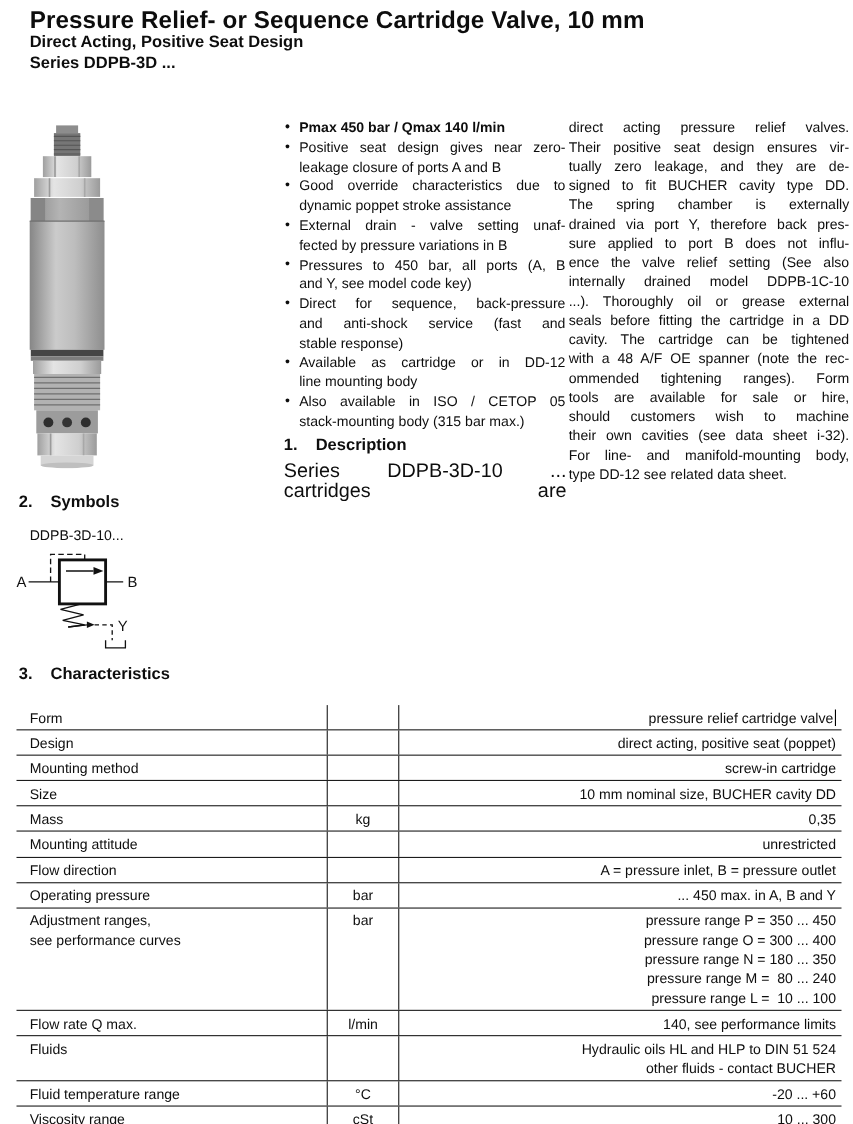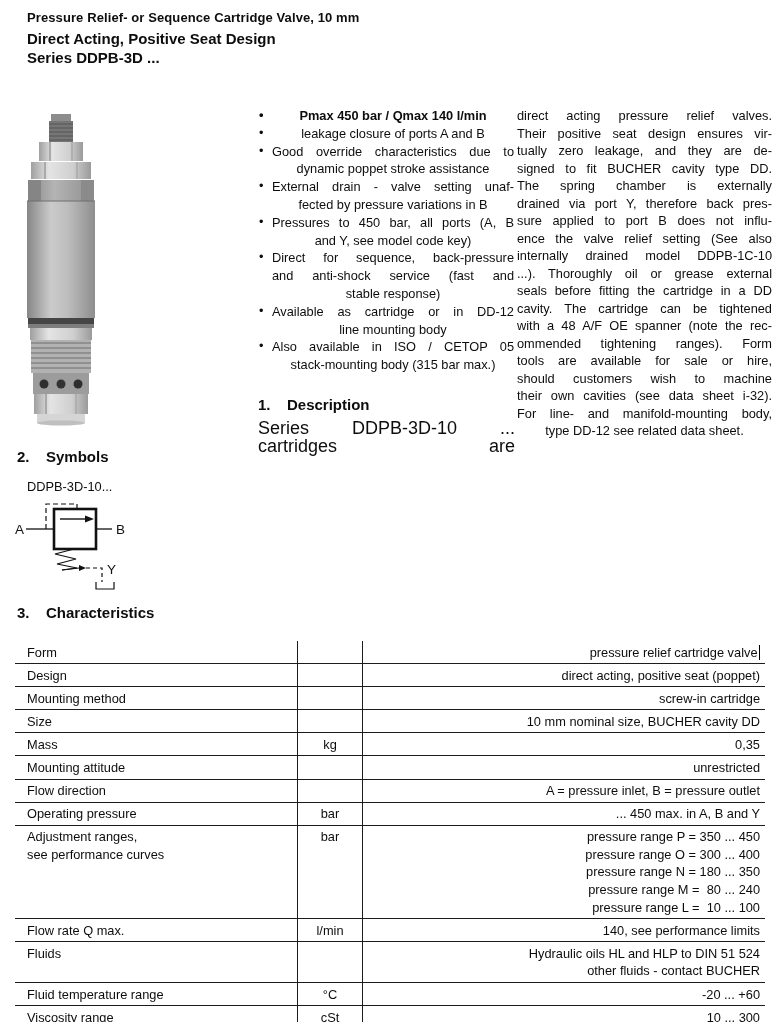--- a/index.html
+++ b/index.html
@@ -3,32 +3,32 @@
 <meta charset="utf-8">
 <style>
   html,body{margin:0;padding:0;}
   body{
     width:775px;height:1022px;position:relative;background:#ffffff;
     font-family:"Liberation Sans", sans-serif;color:#0d0d0d;
     -webkit-font-smoothing:antialiased;overflow:hidden;
   }
   
   .hdr{position:absolute;left:27px;top:6px;}
-  .hdr h1{margin:0;font-size:13px;line-height:24px;font-weight:bold;letter-spacing:.1px;}
+  .hdr h1{margin:0;font-size:22px;line-height:24px;font-weight:bold;letter-spacing:.1px;}
   .hdr .sub{font-size:15px;line-height:18.5px;font-weight:bold;}
   
   .photo{position:absolute;left:26px;top:112px;width:72px;height:314px;}
   
   .bullets{position:absolute;left:258px;top:107px;width:256px;margin:0;padding:0;
     list-style:none;font-size:12.8px;line-height:17.8px;}
   .bullets li{position:relative;padding-left:14px;}
   .bullets li::before{content:"\2022";position:absolute;left:1px;top:-1px;}
   .bullets li.b{font-weight:bold;}
   .jl{text-align:justify;text-align-last:justify;}
-  .ll{text-align:center;}
+  .ll{text-align:left;}
   
   .sec-head{position:absolute;font-size:15px;font-weight:bold;line-height:17px;}
   .hnum{display:inline-block;width:29px;}
   .descr-head{left:258px;top:396px;}
   .symbols-head{left:17px;top:448px;}
   .char-head{left:17px;top:604px;}
   
   .col1p{position:absolute;left:258px;top:420px;width:257px;font-size:18px;line-height:17.5px;}
   .col2p{position:absolute;left:517px;top:107px;width:255px;font-size:12.8px;line-height:17.5px;}
   
@@ -126,20 +126,21 @@
     <rect x="11" y="302" width="48" height="9" fill="#d5d5d5"></rect>
     <ellipse cx="35" cy="311" rx="24" ry="2.6" fill="#bfbfbf"></ellipse>
   </svg>
 </div>
 
 <ul class="bullets" id="bullets">
     <li class="b">
       <div class="ll">Pmax 450 bar / Qmax 140 l/min</div>
     </li>
     <li>
+      <div class="jl">Positive seat design gives near zero-</div>
       <div class="ll">leakage closure of ports A and B</div>
     </li>
     <li>
       <div class="jl">Good override characteristics due to</div>
       <div class="ll">dynamic poppet stroke assistance</div>
     </li>
     <li>
       <div class="jl">External drain - valve setting unaf-</div>
       <div class="ll">fected by pressure variations in B</div>
     </li>

